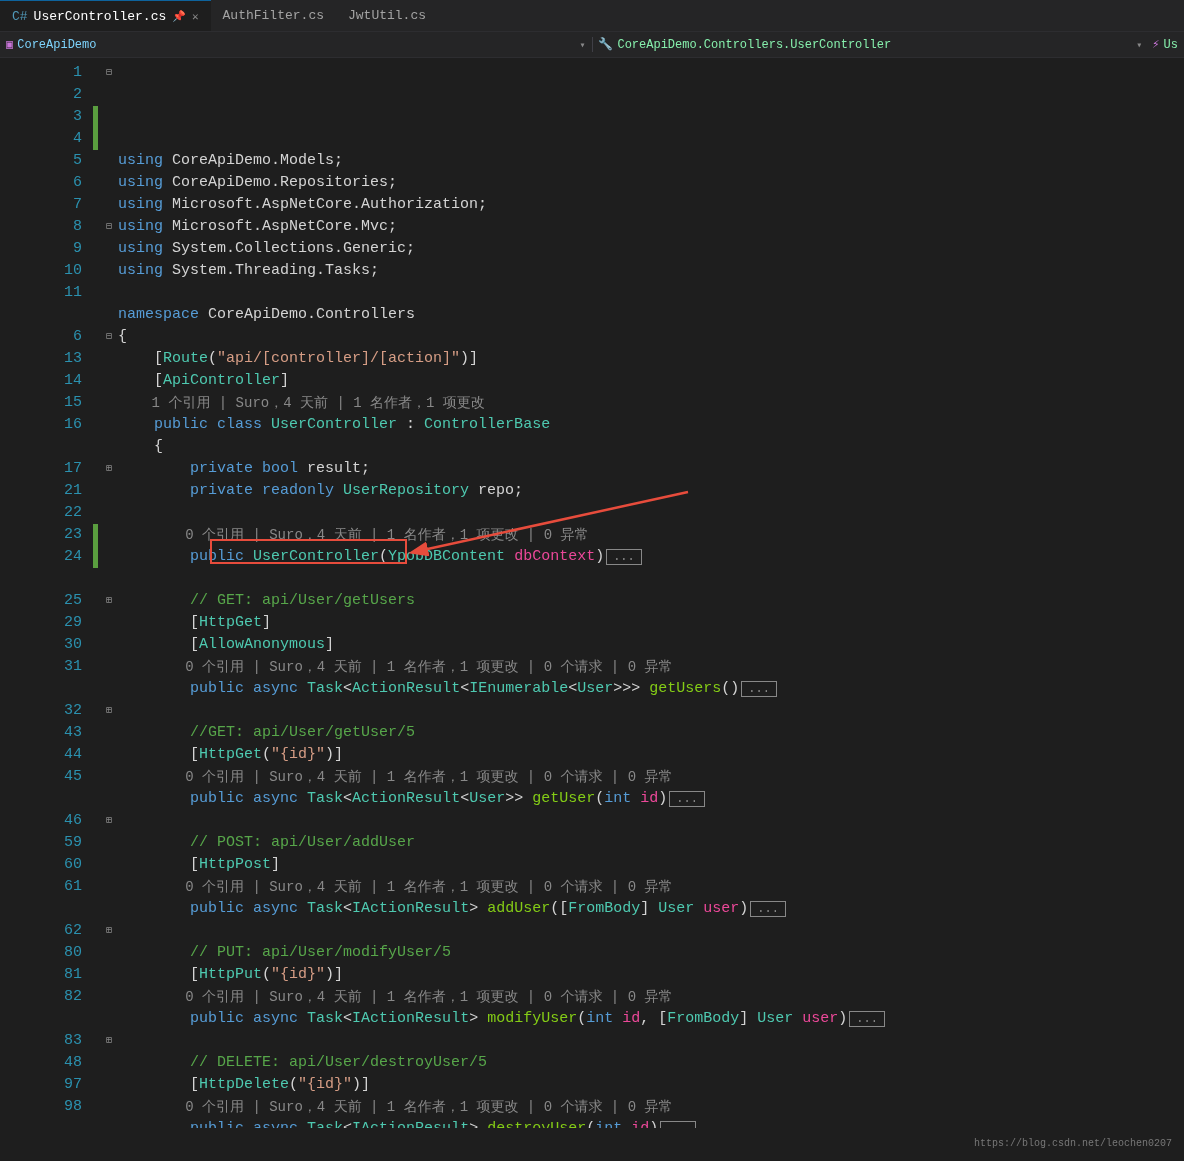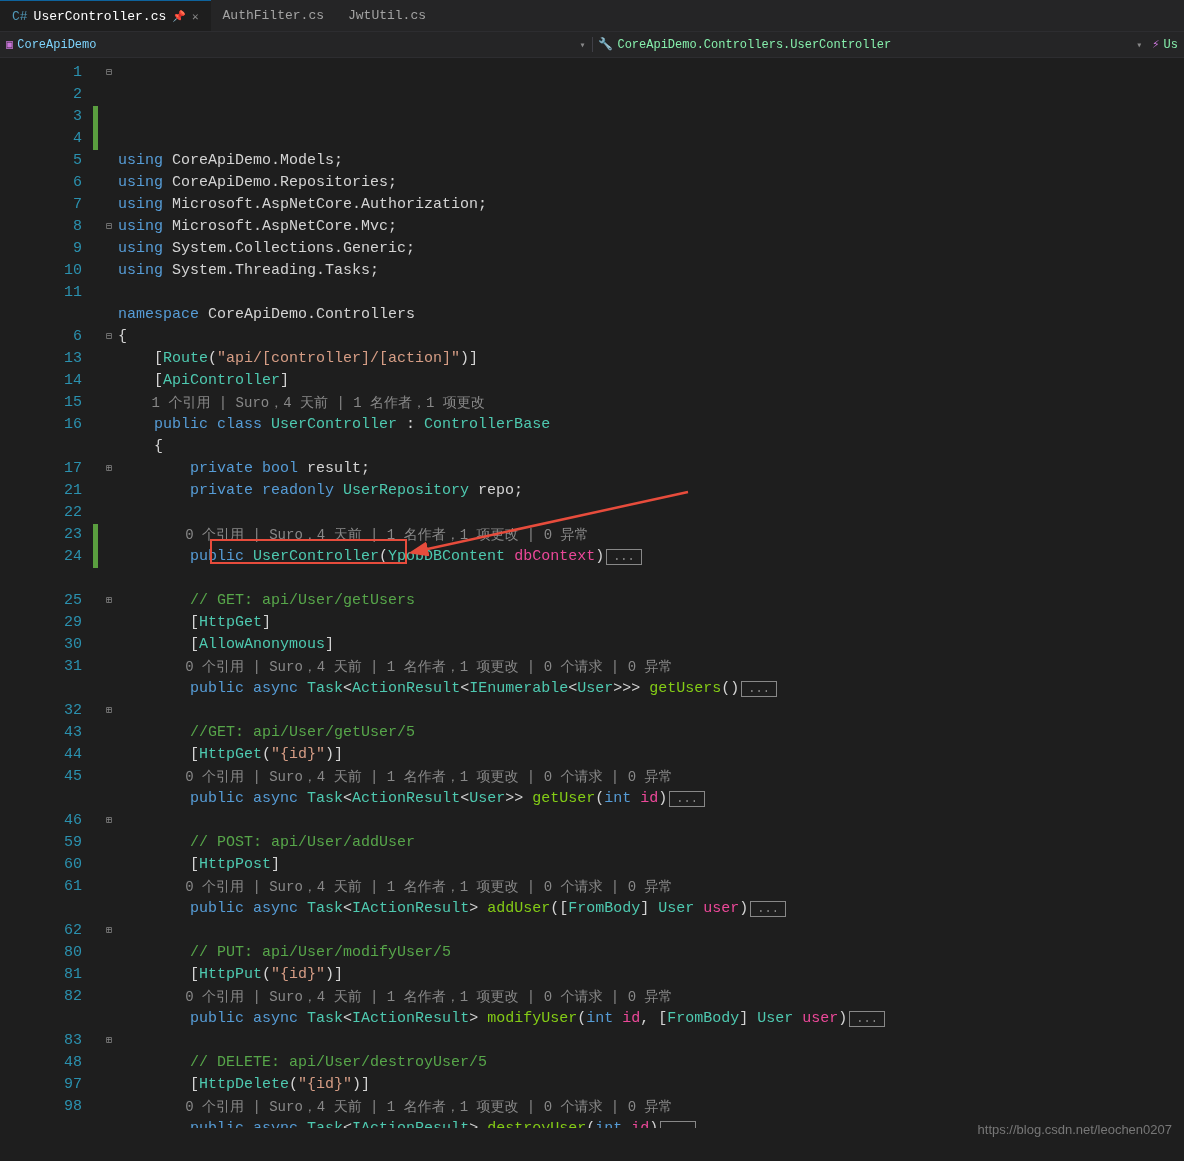--- a/index.html
+++ b/index.html
@@ -30,21 +30,21 @@
   .kw{color:#569cd6}
   .type{color:#4ec9b0}
   .str{color:#d69d85}
   .cmt{color:#57a64a}
   .method{color:#84cc16}
   .param{color:#ec4899}
   .codelens{color:#888;font-size:14px;height:22px;line-height:22px}
   .fold-box{display:inline-block;border:1px solid #888;color:#888;padding:0 6px;font-size:12px;line-height:14px;margin-left:2px;cursor:pointer}
   .highlight-box{position:absolute;border:2px solid #e74c3c;pointer-events:none}
   .arrow-svg{position:absolute;pointer-events:none}
-  .watermark{position:absolute;right:12px;bottom:24px;color:#777;font-size:13px;font-family:Liberation Sans, sans-serif}
+  .watermark{position:absolute;right:12px;bottom:12px;color:#777;font-size:10px;font-family:Liberation Mono, monospace}
   .member-part{color:#86efac}
   .ns-icon{color:#c975d9}
 </style>
 </head>
 <body>
 
 <div class="tabs">
   <div class="tab active">
     <span class="file-icon">C#</span>
     <span>UserController.cs</span>

